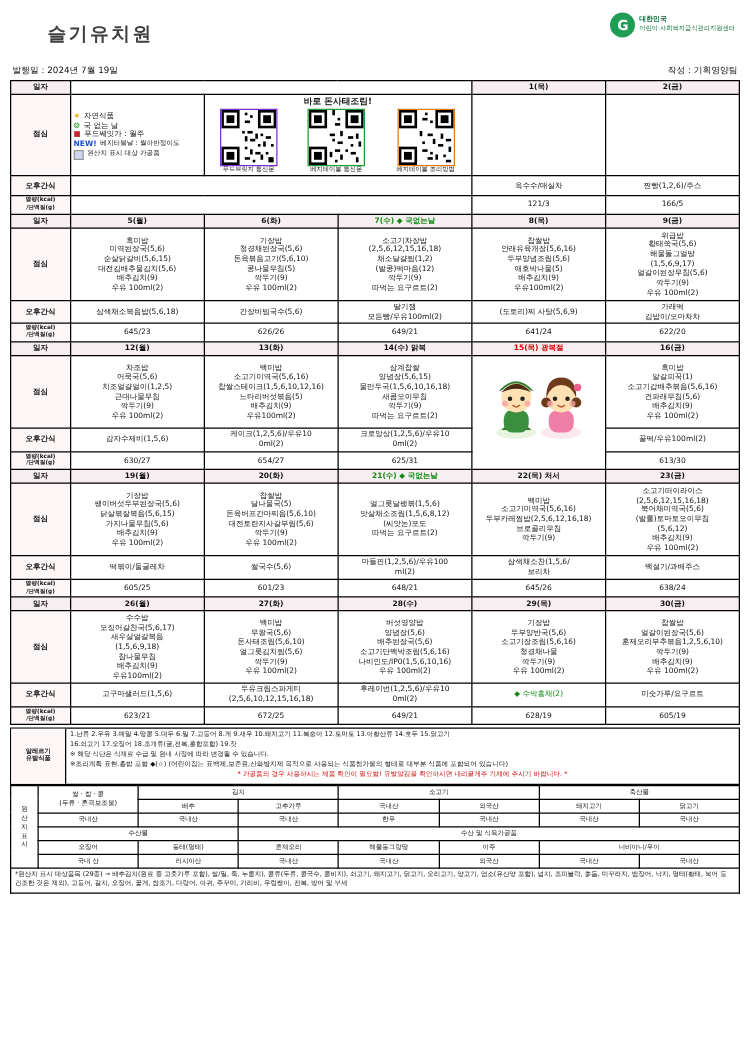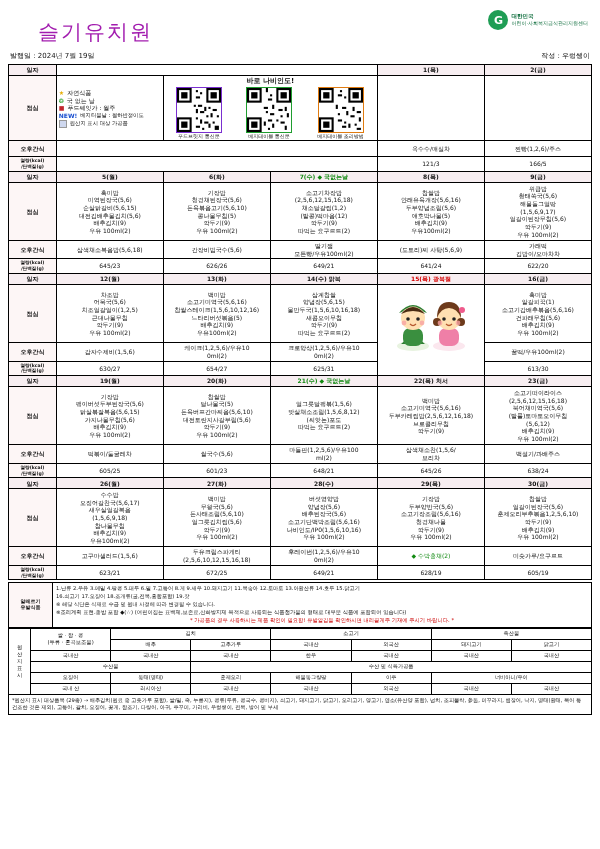--- a/index.html
+++ b/index.html
@@ -11,22 +11,22 @@
     font-family: "DejaVu Sans", "Liberation Sans", sans-serif;
     font-size: 6px;
     color: #111;
   }
   .page { position: relative; width: 600px; height: 849px; padding: 6px 8px; }
 
   
   .hdr { position: relative; height: 44px; }
   .logo-left {
     position: absolute; left: 30px; top: 12px;
-    font-size: 21px; color: #a21caf; letter-spacing: 2px;
-    font-weight: normal;
+    font-size: 15px; color: #404040; letter-spacing: 2px;
+    font-weight: bold;
   }
   .title {
     position: absolute; left: 0; right: 0; top: 4px;
     text-align: center;
     font-size: 17px; font-weight: bold; letter-spacing: 1px;
   }
   .subtitle {
     position: absolute; left: 0; right: 0; top: 26px;
     text-align: center; font-size: 7px;
   }
@@ -117,21 +117,21 @@
       <div class="circle">G</div>
       <div class="txt">
         <b>대한민국</b>
         <span>어린이·사회복지급식관리지원센터</span>
       </div>
     </div>
   </div>
 
   <div class="meta">
     <span>발행일 : 2024년 7월 19일</span>
-    <span>작성 : 우렁쌩이</span>
+    <span>작성 : 기획영양팀</span>
   </div>
 
   <table class="menu">
     <colgroup>
       <col style="width:46px">
       <col style="width:103px">
       <col style="width:103px">
       <col style="width:103px">
       <col style="width:103px">
       <col style="width:103px">
@@ -165,21 +165,21 @@
               <span class="sm">베지터블날 :
 월하반정이도</span>
             </div>
         <div class="line">
               <span class="swatch" style="background:#cfd8ef"></span>
               <span class="sm">원산지 표시 대상
 가공품</span>
             </div>
       </td>
       <td colspan="2">
-        <div class="bold" style="font-size:7px;margin-bottom:2px;">바로 나비인도!</div>
+        <div class="bold" style="font-size:7px;margin-bottom:2px;">바로 돈사태조림!</div>
         <div class="qrwrap">
           <div class="qrbox">
             <svg class="qr p" viewBox="0 0 21 21">
               <rect width="21" height="21" fill="#fff"></rect>
               <g fill="#000">
                 <rect x="0" y="0" width="7" height="7"></rect>
                     <rect x="1" y="1" width="5" height="5" fill="#fff"></rect>
                     <rect x="2" y="2" width="3" height="3"></rect>
                 <rect x="14" y="0" width="7" height="7"></rect>
                     <rect x="15" y="1" width="5" height="5" fill="#fff"></rect>

